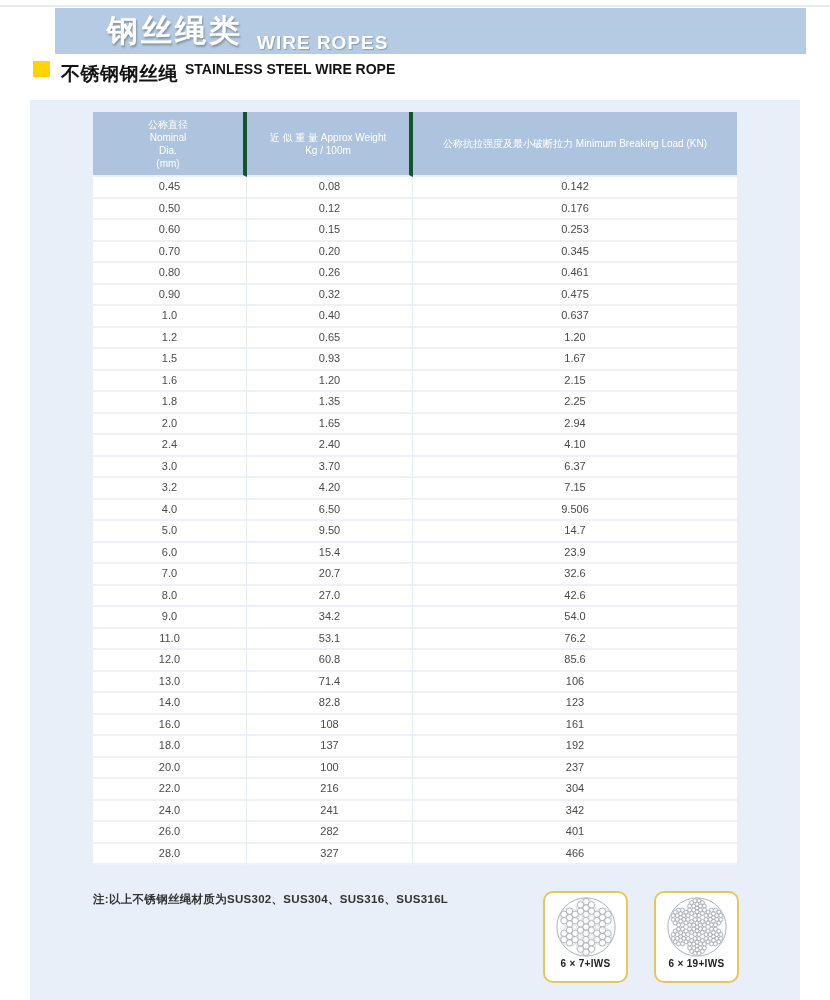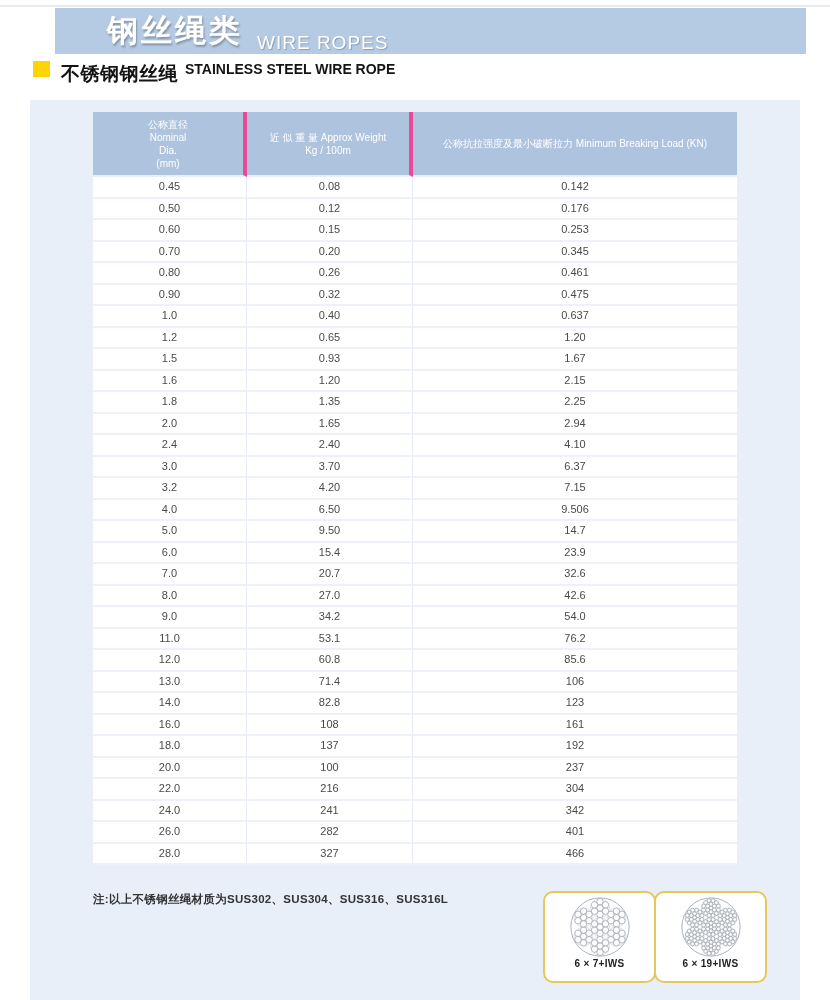--- a/index.html
+++ b/index.html
@@ -13,56 +13,56 @@
     position:absolute;left:55px;top:8px;width:751px;height:46px;
     background:#b5cbe3;display:flex;align-items:center;
     padding-left:52px;box-sizing:border-box;
     border-top:1px solid #c9dae e0;
   }
   .banner-zh{
     font-size:31px;font-weight:bold;color:#ffffff;letter-spacing:3px;
     text-shadow:1px 2px 2px rgba(100,110,125,.6);
   }
   .banner-en{
-    font-size:19px;font-weight:normal;color:#ffffff;margin-left:14px;margin-top:23px;
+    font-size:19px;font-weight:bold;color:#ffffff;margin-left:14px;margin-top:23px;
     letter-spacing:1px;text-shadow:1px 1px 1px rgba(100,110,125,.5);
   }
   
   .section-title{position:absolute;left:33px;top:61px;height:24px;display:flex;align-items:flex-start;}
   .bullet{width:17px;height:16px;background:#ffd400;margin-right:11px;flex:none;}
   .sec-zh{font-size:19px;font-weight:bold;color:#141414;letter-spacing:.5px;}
   .sec-en{font-size:14px;font-weight:bold;color:#141414;margin-left:7px;}
   
   .panel{position:absolute;left:30px;top:100px;width:770px;height:900px;background:#e9eff8;}
   
   .spec-table{
     position:absolute;left:63px;top:12px;width:644px;
     border-collapse:separate;border-spacing:0;table-layout:fixed;
   }
   .spec-table thead th{
     background:#aec4de;color:#ffffff;font-weight:normal;
     font-size:10px;line-height:13px;height:63px;
     text-align:center;vertical-align:middle;padding:0;
-    border-right:4px solid #ec4899;border-bottom:2px solid #e9eff8;
+    border-right:4px solid #14532d;border-bottom:2px solid #e9eff8;
   }
   .spec-table thead th:last-child{border-right:none;}
   .spec-table tbody td{
     background:#ffffff;color:#4a4a4a;font-size:11px;
     height:19.5px;line-height:19.5px;text-align:center;padding:0;
     border-right:1px solid #e7ecf4;border-bottom:2px solid #eef2f8;
   }
   .spec-table tbody td:last-child{border-right:none;}
   
   .note{
     position:absolute;left:63px;top:792px;
     font-size:11.5px;font-weight:600;color:#333333;letter-spacing:.3px;
   }
   
   .diag-box{
-    position:absolute;top:791px;width:113px;height:92px;background:#ffffff;
+    position:absolute;top:791px;width:85px;height:92px;background:#ffffff;
     border:2px solid #e7c75b;border-radius:10px;box-sizing:border-box;
     text-align:center;
   }
   .diag-box.first{left:513px;}
   .diag-box.second{left:624px;}
   .diag-box svg{margin-top:3px;width:68px;height:62px;display:block;margin-left:auto;margin-right:auto;}
   .diag-label{font-size:10px;font-weight:bold;color:#222222;margin-top:0px;letter-spacing:.3px;}
 </style>
 </head>
 <body>

